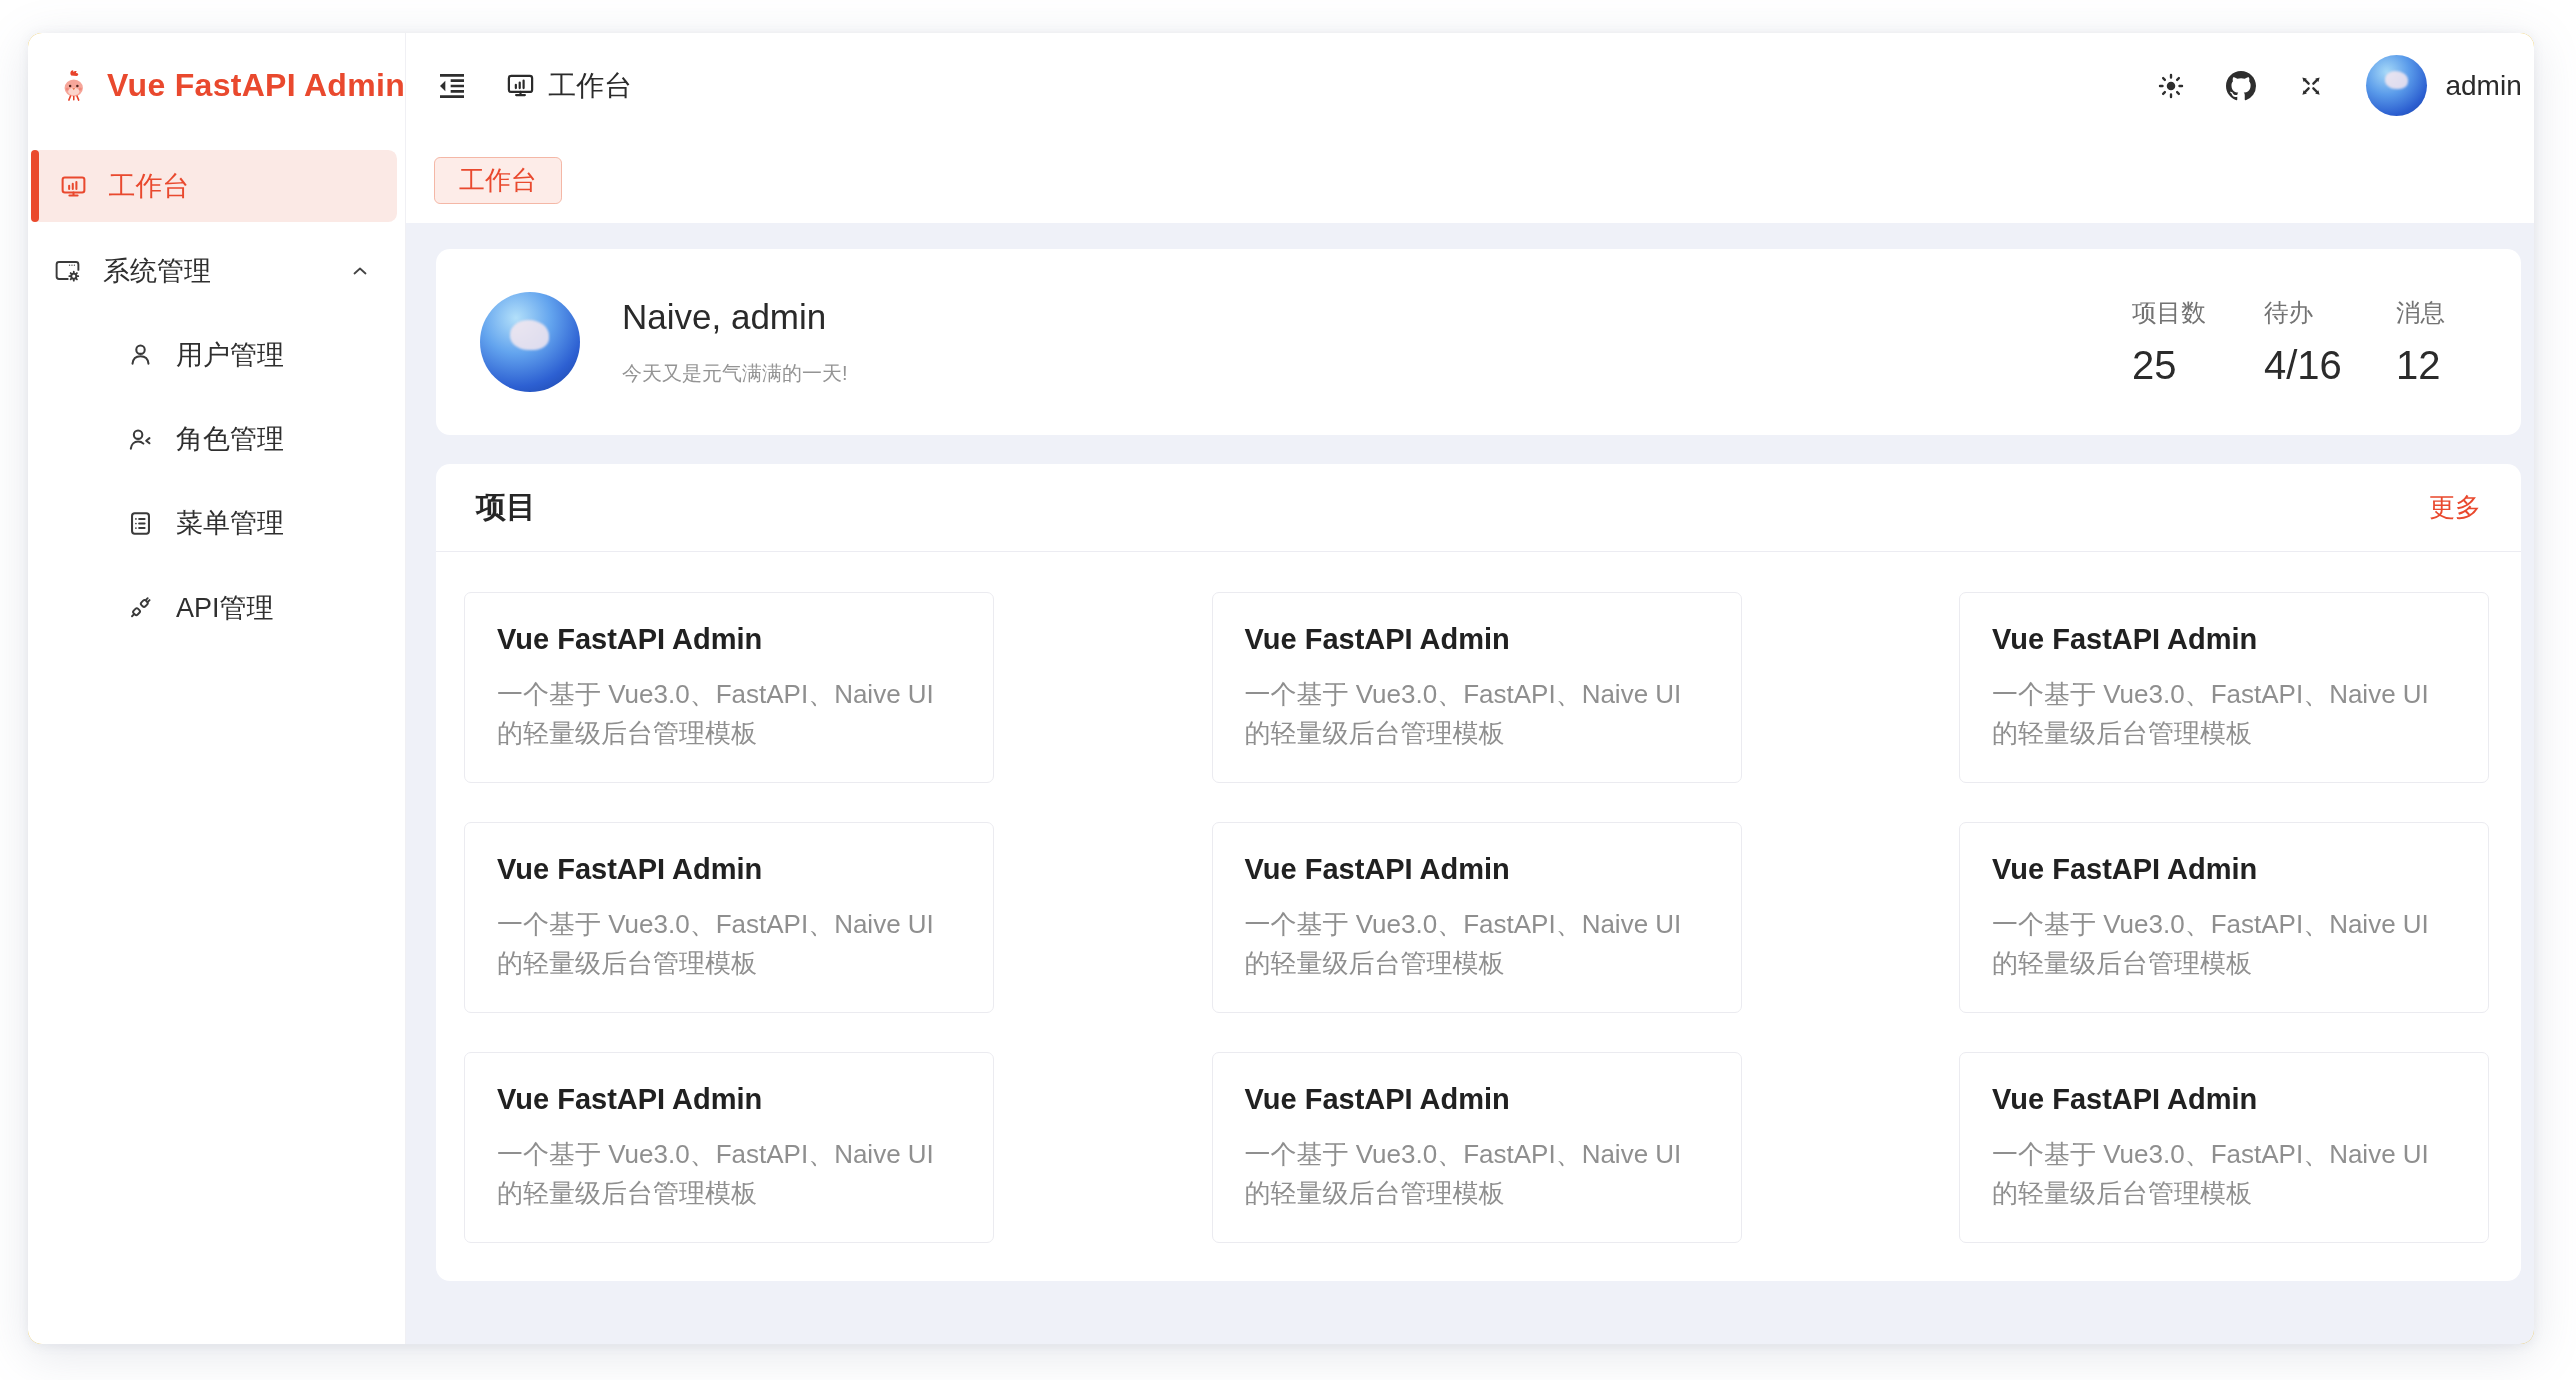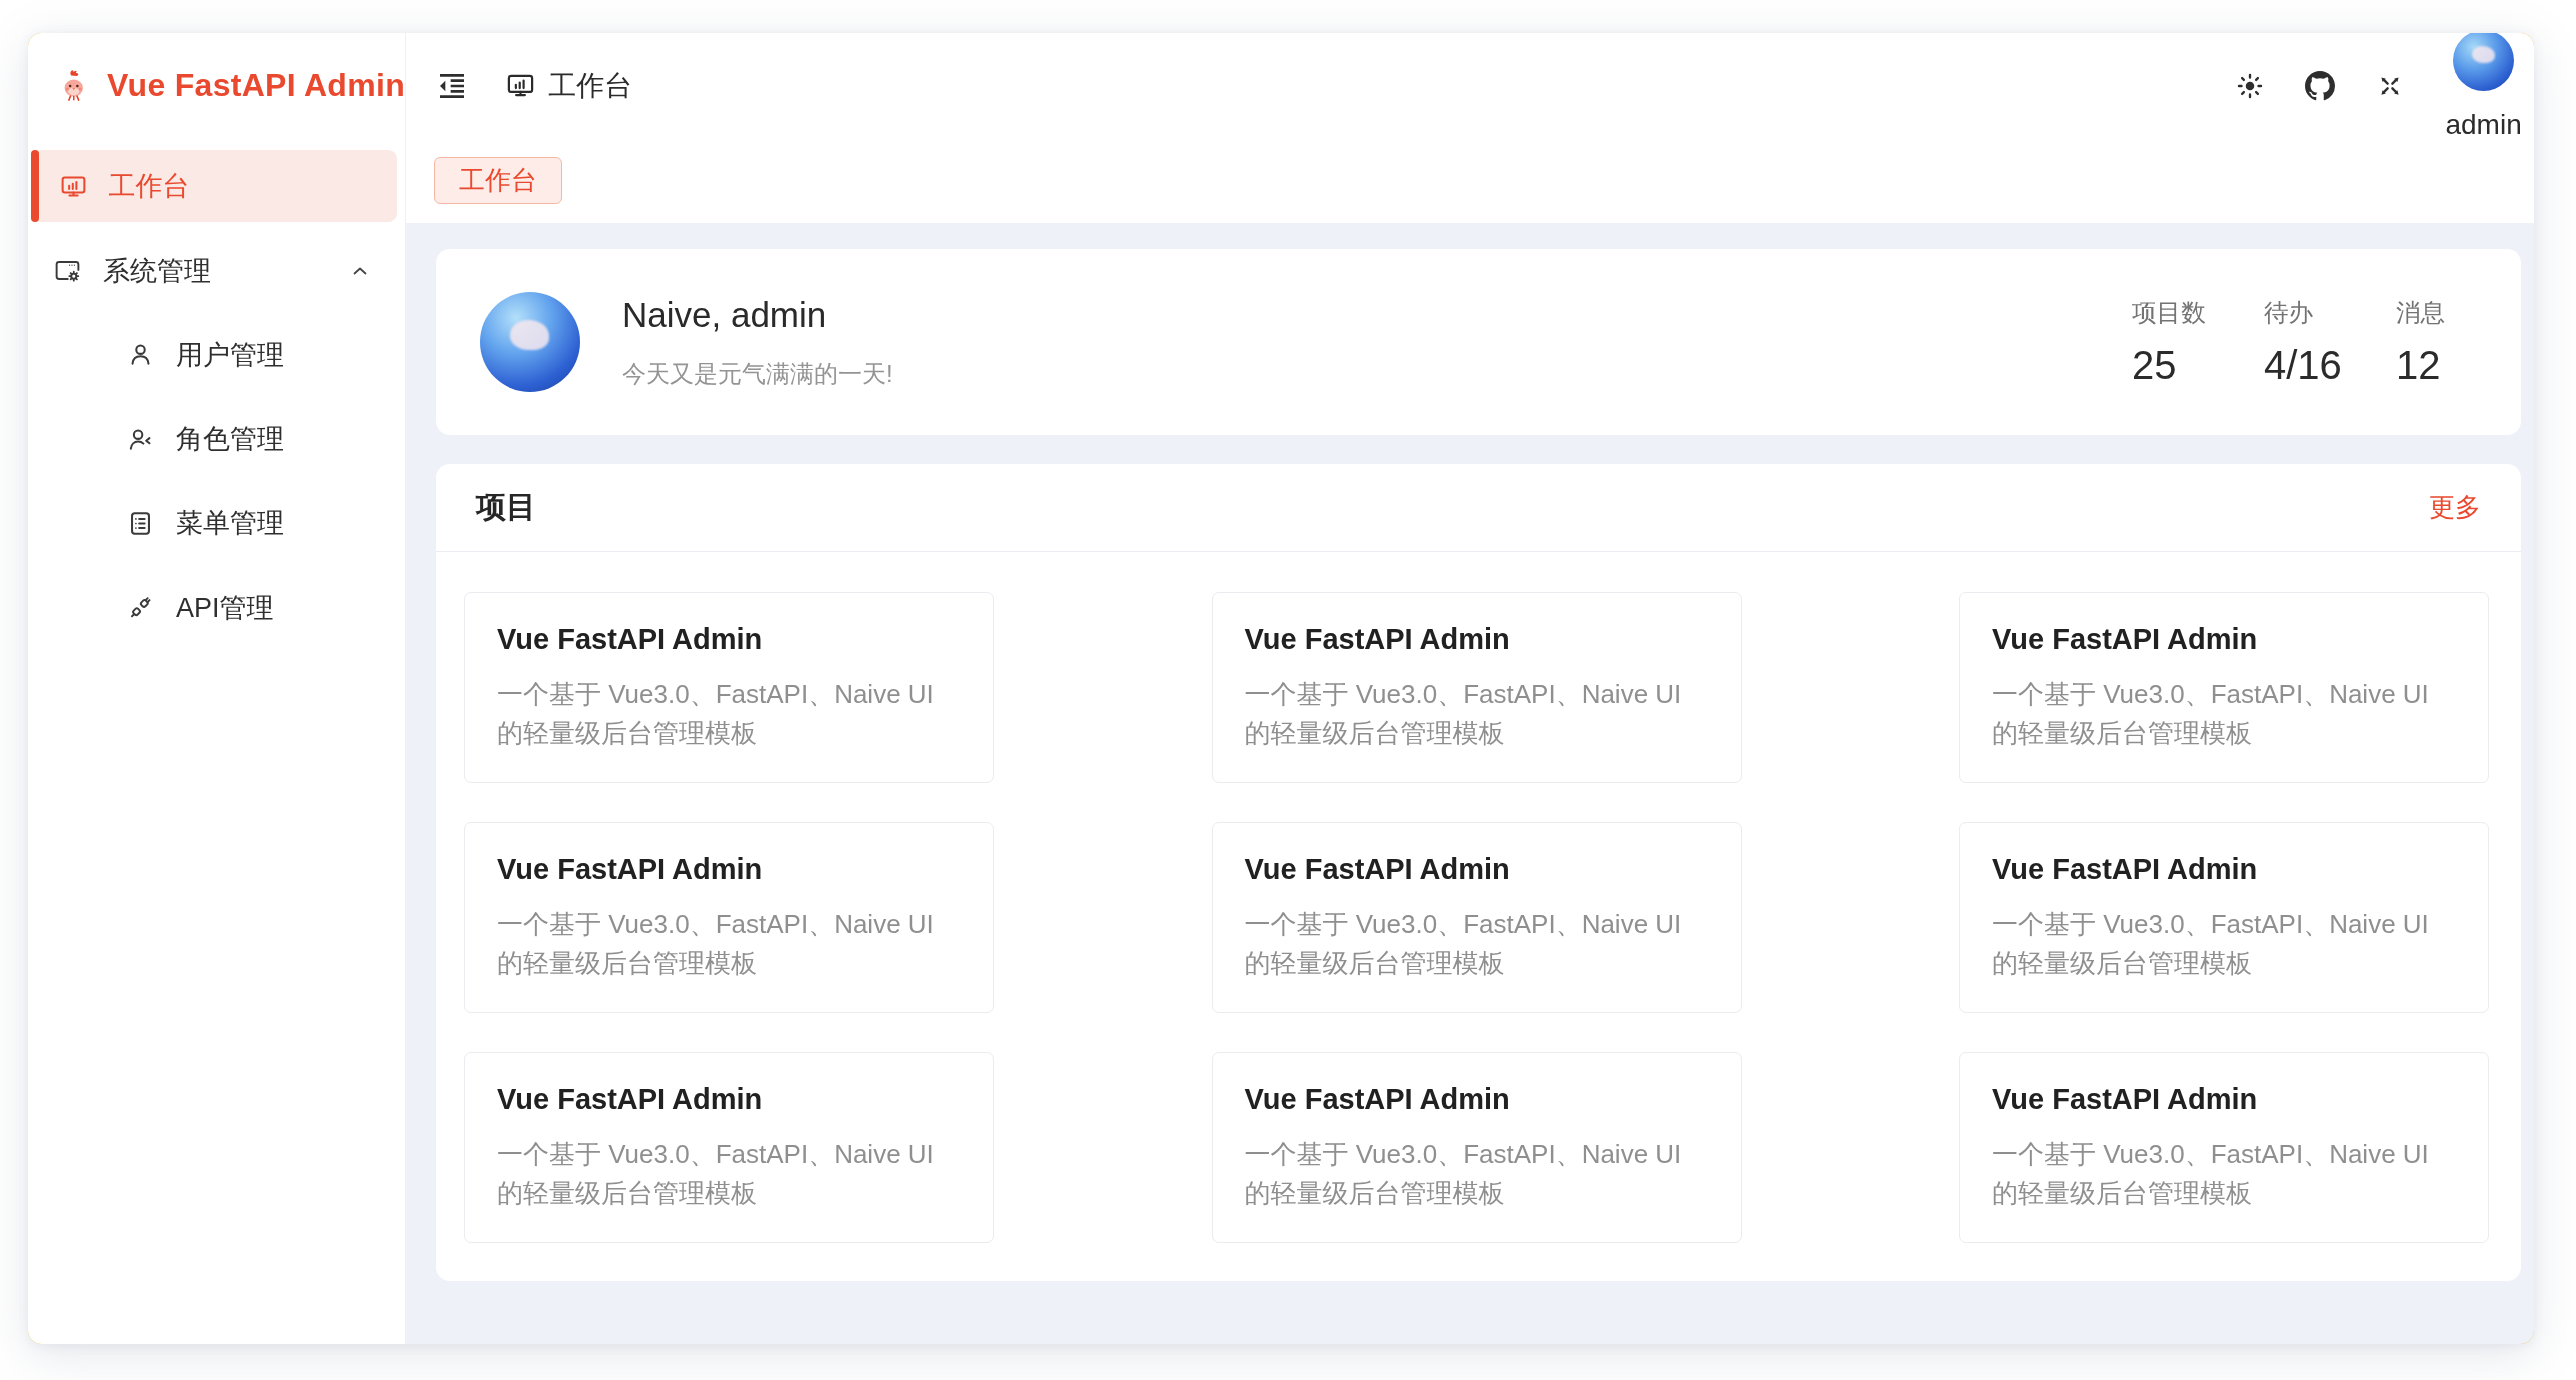--- a/index.html
+++ b/index.html
@@ -35,21 +35,21 @@
   .hdr { height:105px; display:flex; align-items:center; justify-content:space-between;
     padding:0 12.3px 0 30px; background:#fff; }
   .hdr-left { display:flex; align-items:center; gap:37px; }
   .icon-btn { display:flex; align-items:center; justify-content:center; cursor:pointer; color:#2e2e2e; }
   .icon-btn svg { display:block; }
   .collapse-btn svg { width:32px; height:32px; }
   .crumb { display:flex; align-items:center; gap:12.3px; font-size:28px; color:#2b2b2b; cursor:pointer; }
   .crumb svg { width:31px; height:31px; color:#2b2b2b; }
   .hdr-right { display:flex; align-items:center; gap:40px; }
   .hdr-right .act svg { width:30px; height:30px; }
-  .user { display:flex; align-items:center; gap:18.4px; cursor:pointer;flex-direction:column; }
+  .user { display:flex; align-items:center; gap:18.4px; cursor:pointer; }
   .avatar { width:61px; height:61px; border-radius:50%;
     background:radial-gradient(circle at 34% 28%, #a6d9f8 0%, #5a9bea 38%, #2c5fd0 72%, #173f9e 100%); }
   .avatar::after { content:""; display:block; width:23px; height:17.6px; margin:16px 0 0 19.3px;
     border-radius:50% 60% 45% 55%; background:rgba(245,230,238,.85); filter:blur(0.9px); }
   .user-name { font-size:28px; color:#2b2b2b; }
 
   .tagbar { height:85px; display:flex; align-items:center; padding-left:28px; background:#fff; }
   .tag { height:47px; padding:0 24px; display:flex; align-items:center; border:1.8px solid #f4b7a6;
     background:#fdece8; color:#e9492e; font-size:26px; border-radius:6.1px; cursor:pointer; }
 
@@ -57,21 +57,21 @@
 
   
   .hello-card { height:186px; background:#fff; border-radius:14px; display:flex; align-items:center;
     padding:0 44px; }
   .avatar-big { width:100px; height:100px; border-radius:50%; flex:0 0 100px;
     background:radial-gradient(circle at 36% 26%, #b3e0fa 0%, #63a4ee 36%, #2d60d2 70%, #163d9c 100%); }
   .avatar-big::after { content:""; display:block; width:39px; height:30px; margin:28px 0 0 30px;
     border-radius:55% 60% 45% 55%; background:rgba(246,231,239,.85); filter:blur(1.3px); }
   .hello-text { margin-left:42px; }
   .greet { font-size:35px; font-weight:500; color:#2a2a2a; }
-  .subtitle { font-size:24px; color:#949494; margin-top:23px; }
+  .subtitle { font-size:20px; color:#949494; margin-top:23px; }
   .stats { margin-left:auto; display:flex; gap:51px; }
   .stat { min-width:81px; }
   .stat-label { font-size:24.6px; color:#737373; }
   .stat-value { font-size:40px; font-weight:500; color:#2b2b2b; margin-top:14px; white-space:nowrap; }
 
   
   .projects-card { margin-top:29px; height:817px; background:#fff; border-radius:14px; overflow:hidden; }
   .projects-hdr { height:88px; display:flex; align-items:center; justify-content:space-between;
     padding:0 40px; border-bottom:0.9px solid #ececf2; }
   .projects-title { font-size:30px; font-weight:700; color:#262626;font-family:Liberation Mono, monospace; }

